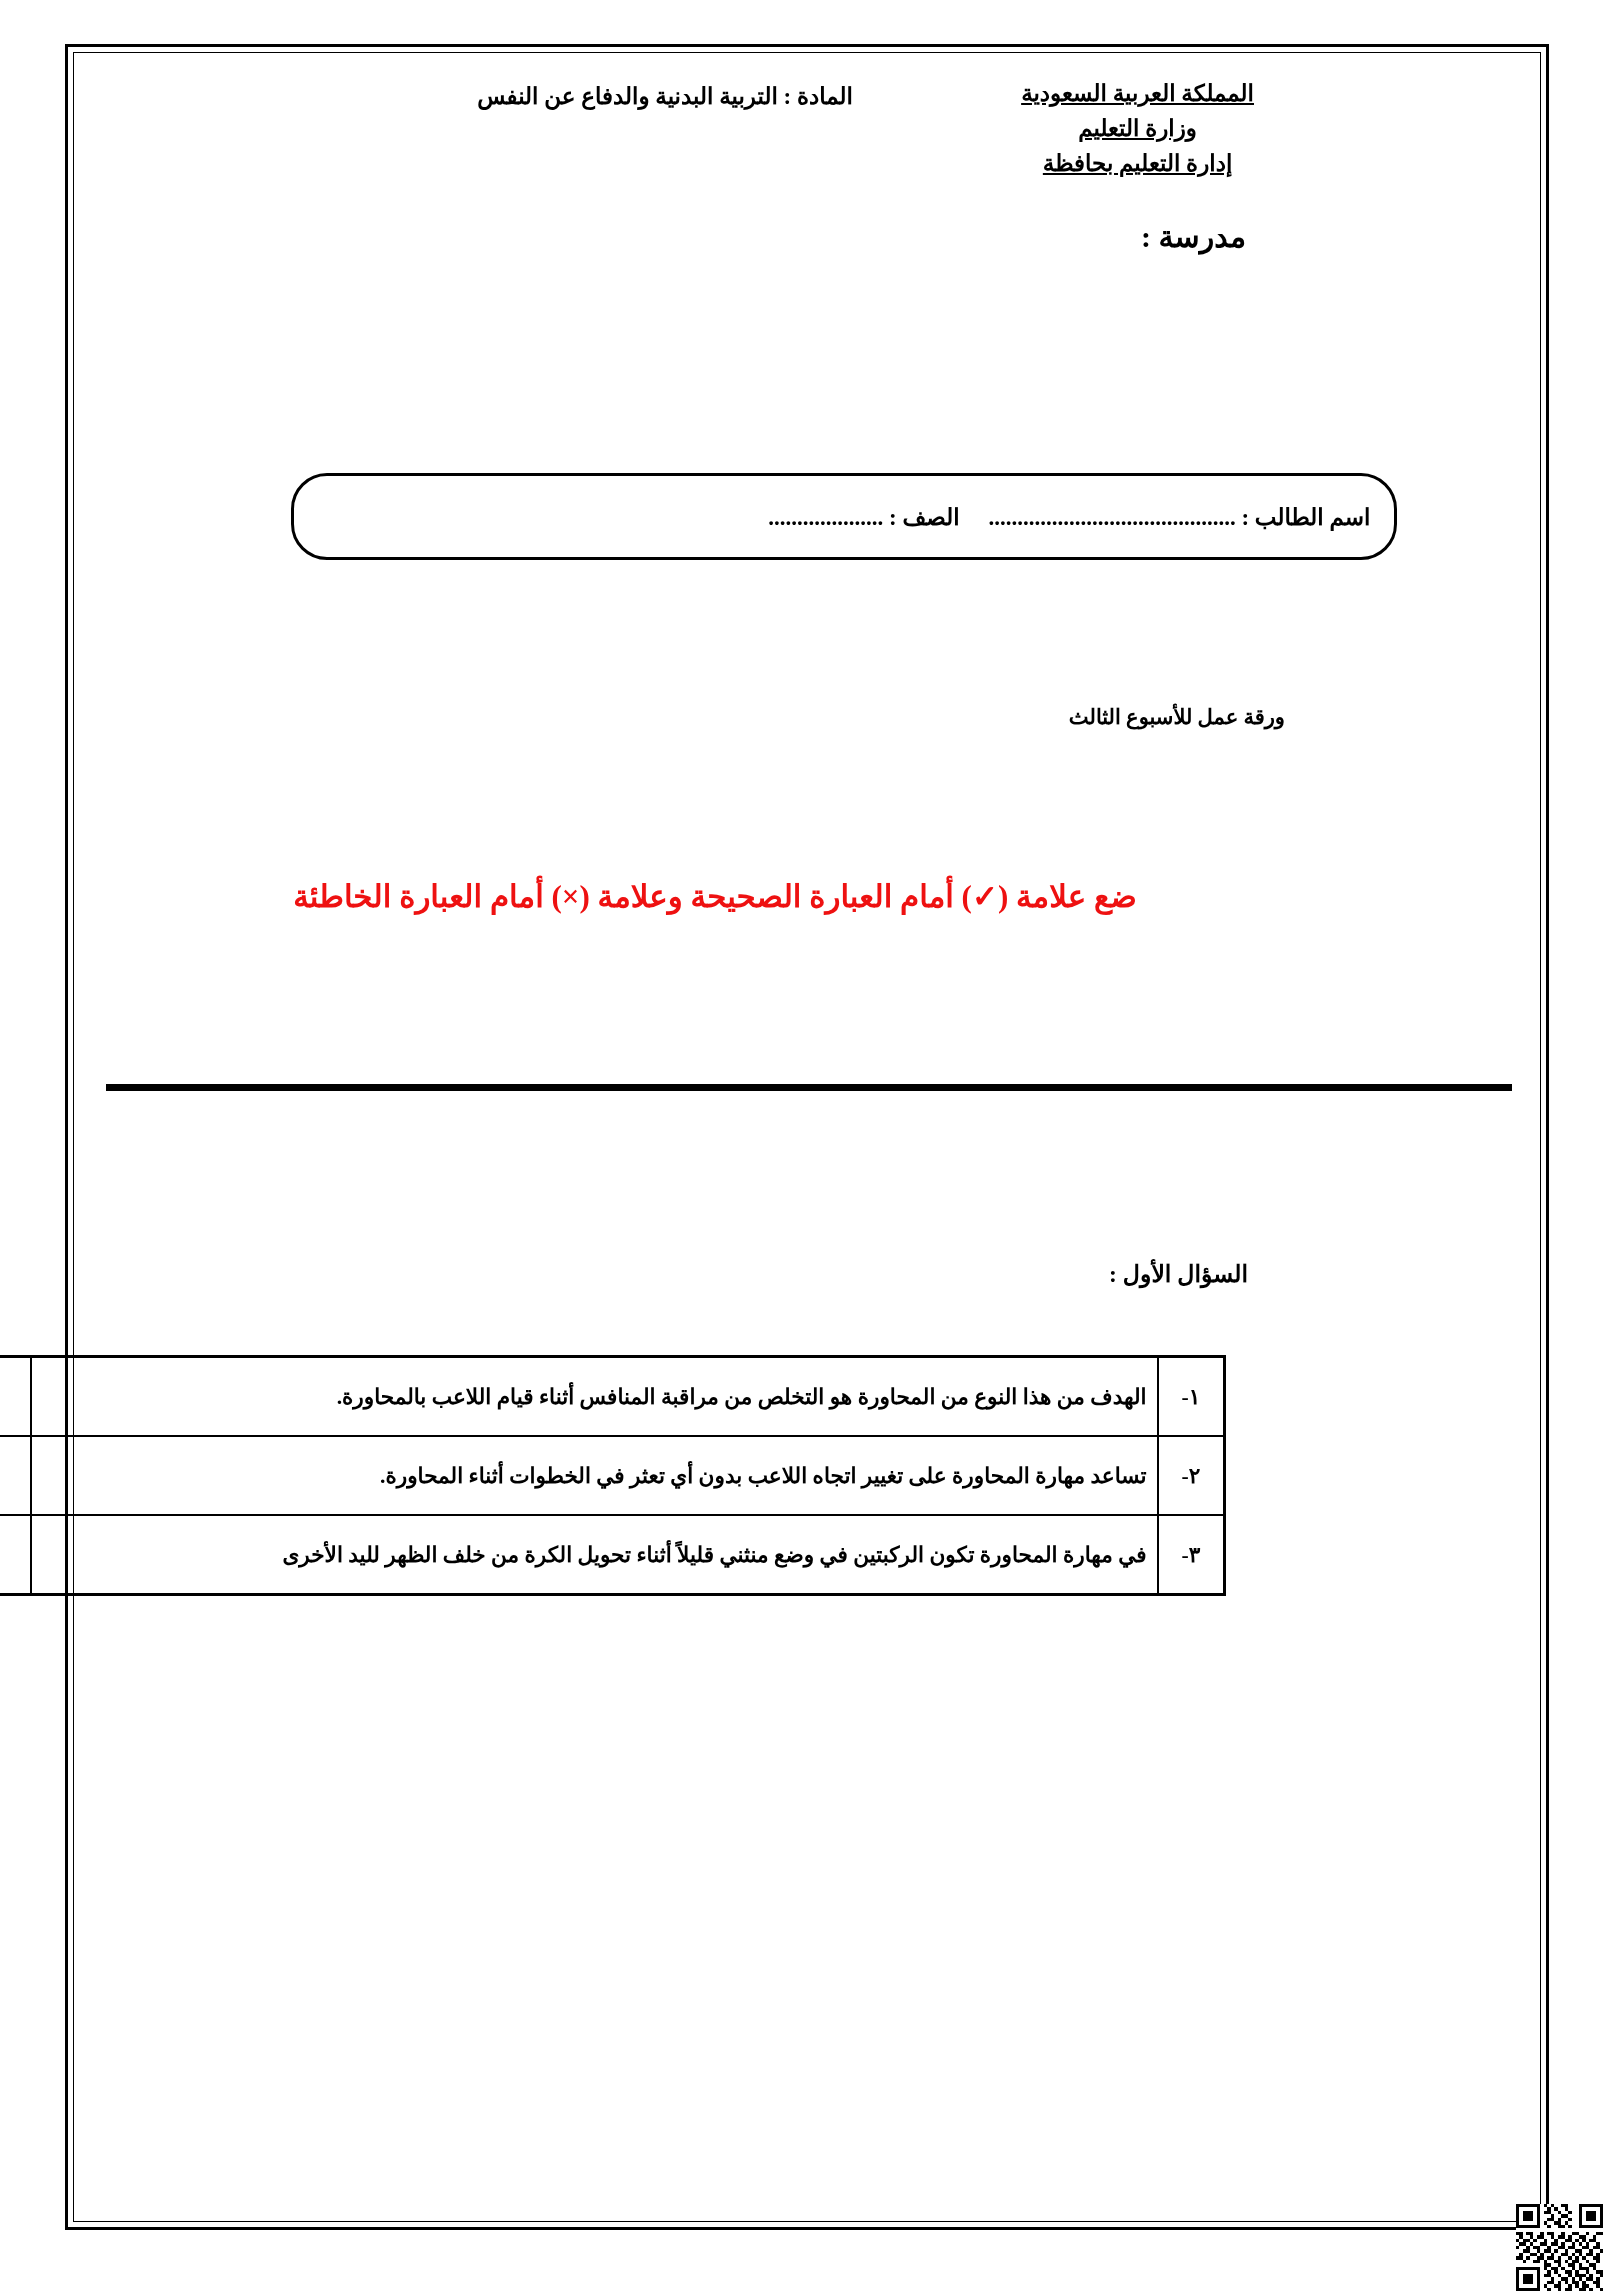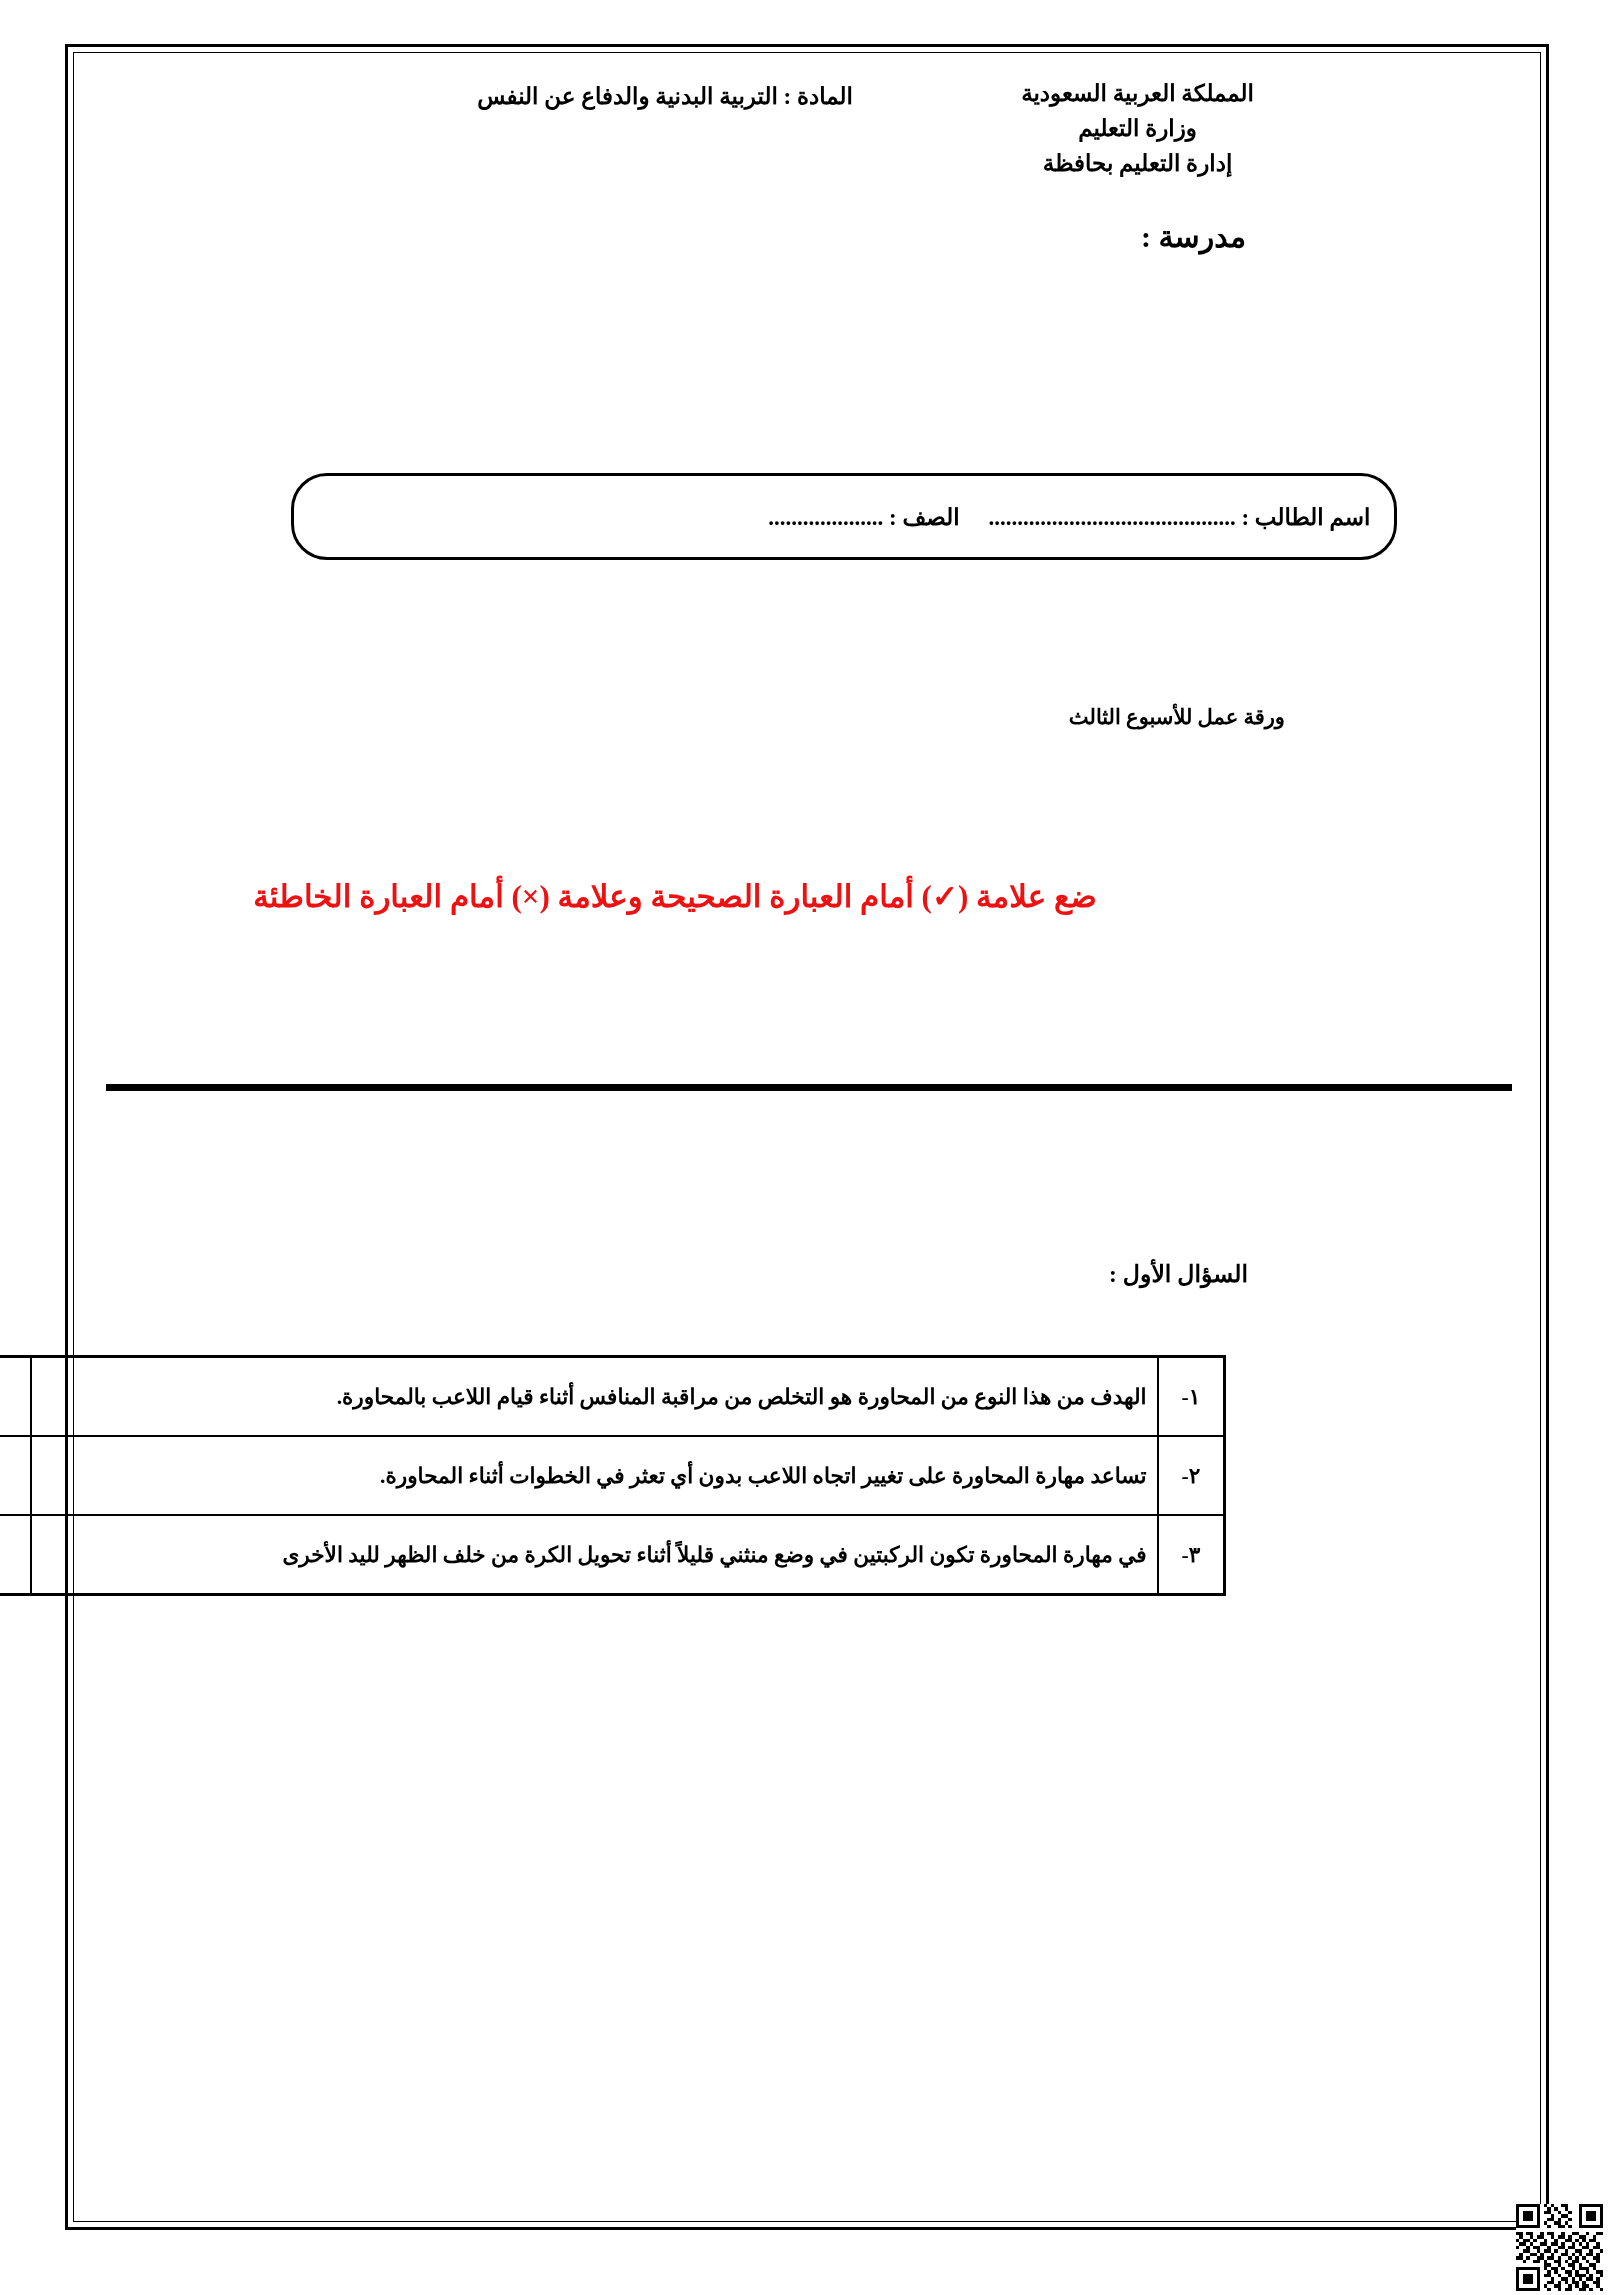--- a/index.html
+++ b/index.html
@@ -57,20 +57,21 @@
   }
   .header-right {
     position: absolute;
     right: 31px;
     top: 14.4px;
     text-align: center;
     font-weight: bold;
     font-size: 23px;
     line-height: 1.52;
     direction: rtl;
+    text-decoration: underline;
   }
   .header-right .line { white-space: nowrap; }
   .school-line {
     position: absolute;
     right: 39px;
     top: 157px;
     font-weight: bold;
     font-size: 30px;
     direction: rtl;
     white-space: nowrap;
@@ -135,20 +136,21 @@
   
   .instruction {
     position: absolute;
     left: 0;
     top: 834px;
     width: 100%;
     text-align: center;
     font-size: 31px;
     font-weight: bold;
     direction: rtl;
+    padding-left: 40px;
   }
 
   
   .divider {
     position: absolute;
     left: 41px;
     top: 1040px;
     width: 1406px;
     height: 7.2px;
     background: #000;

